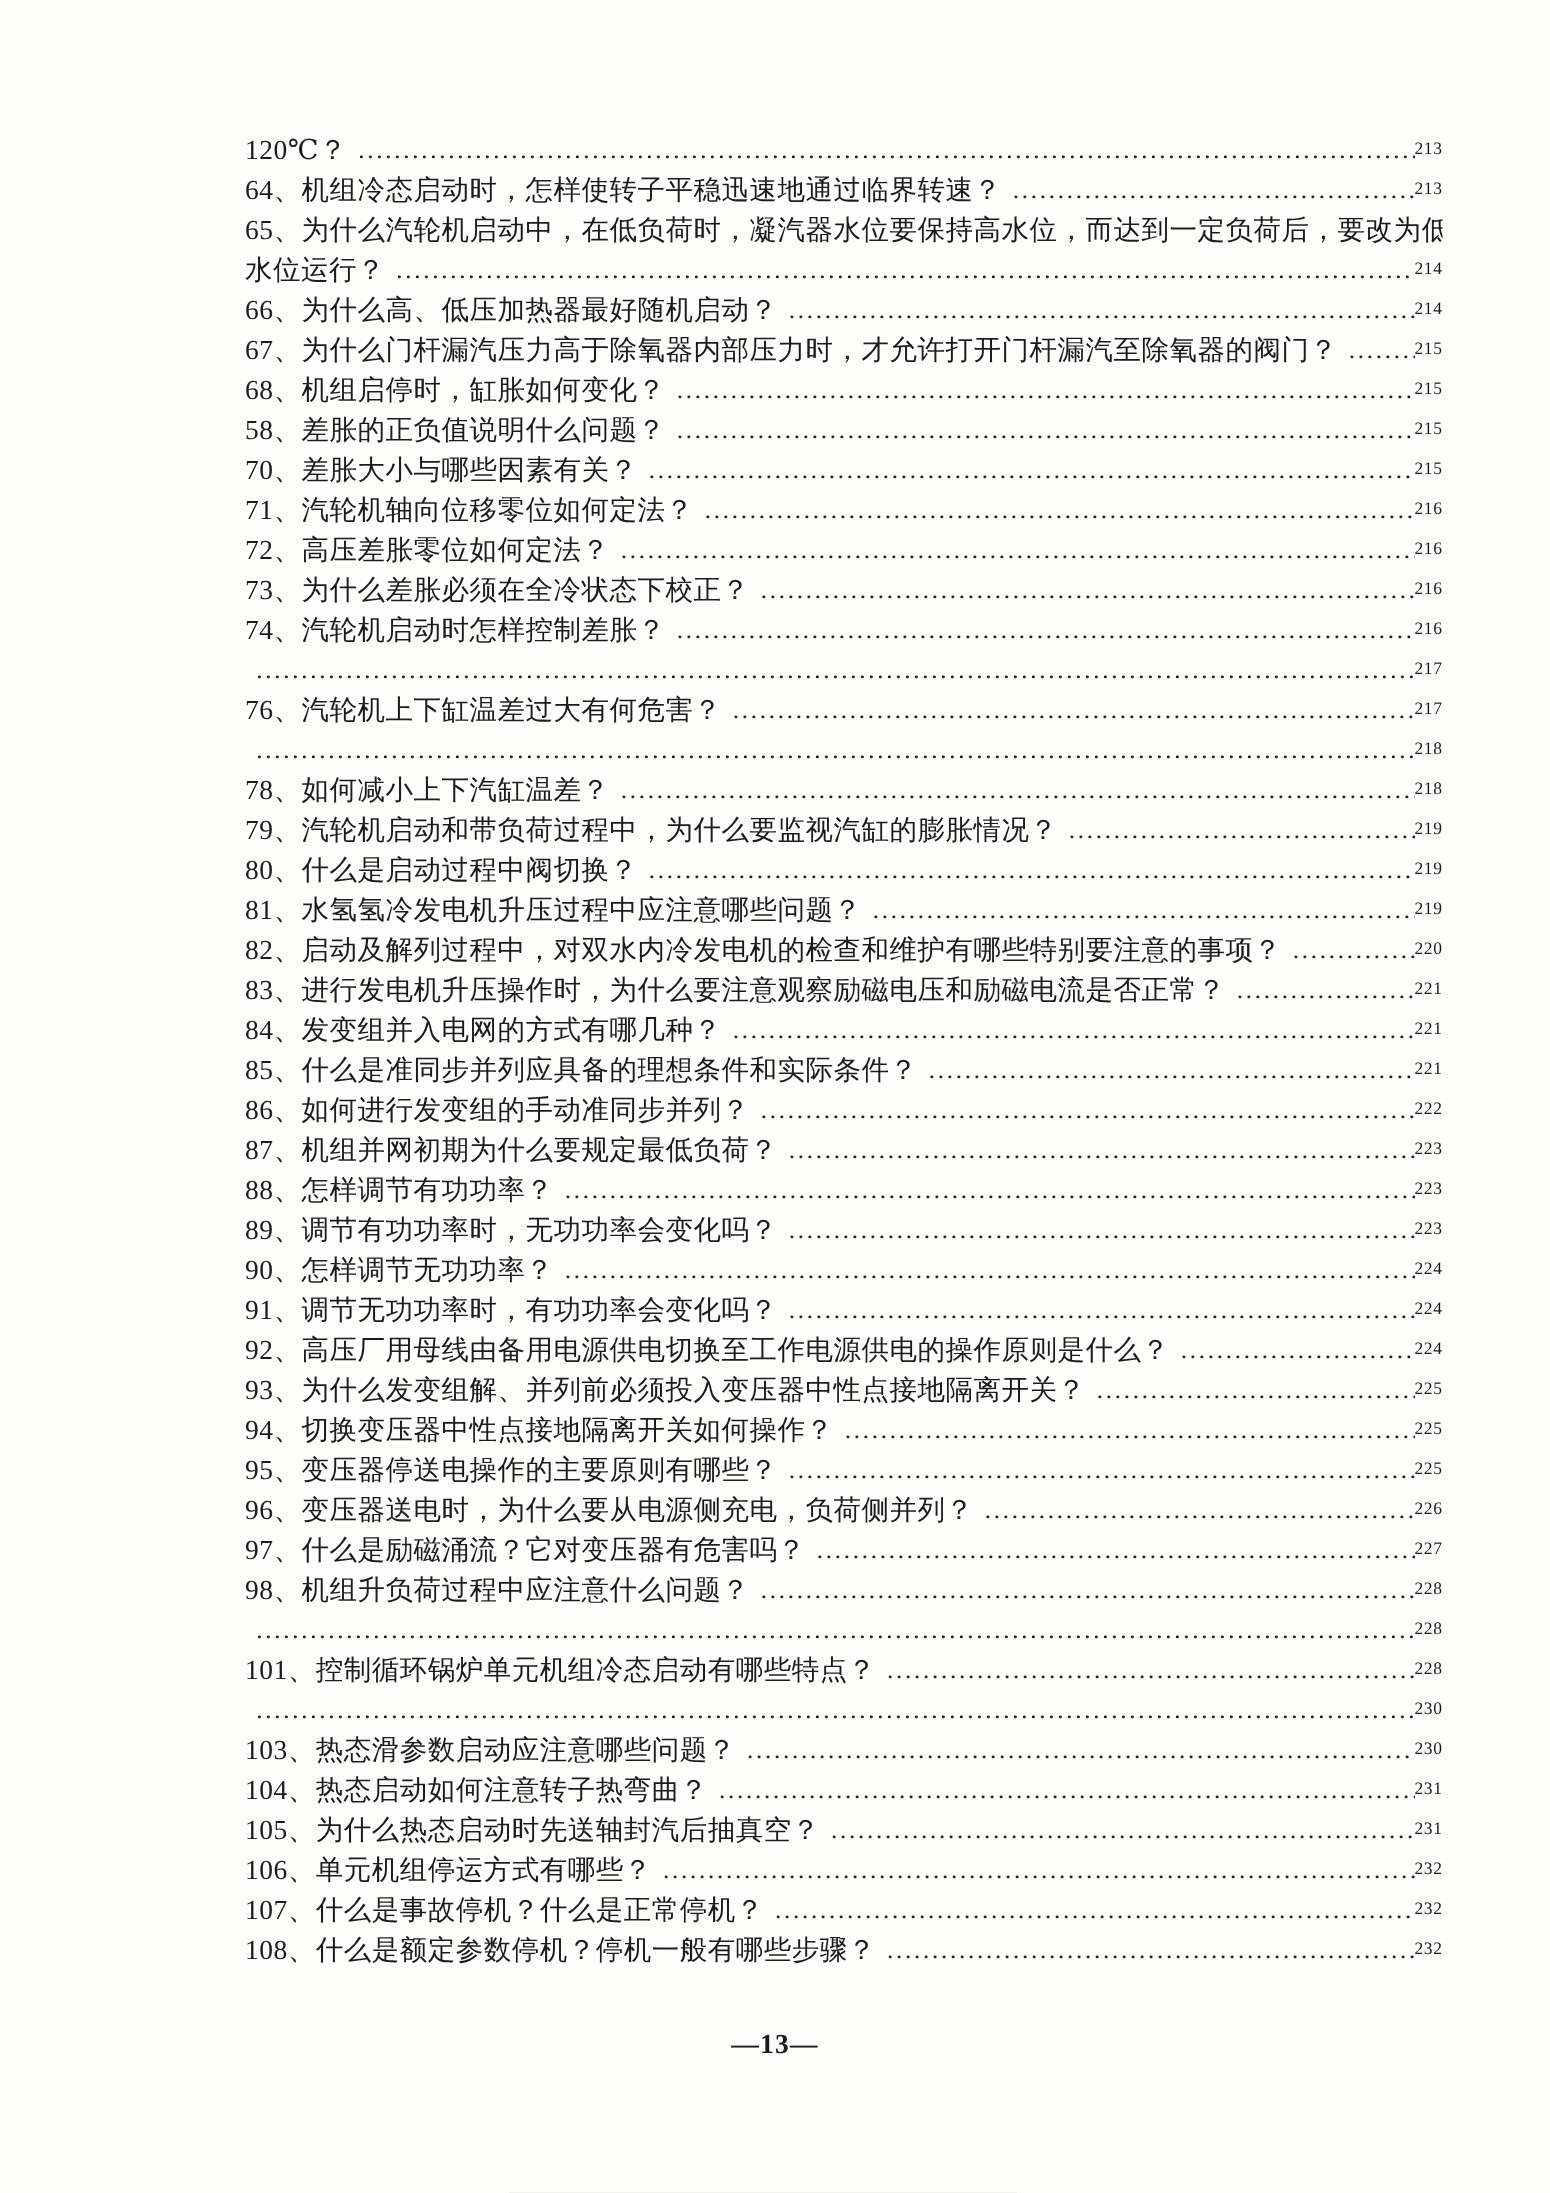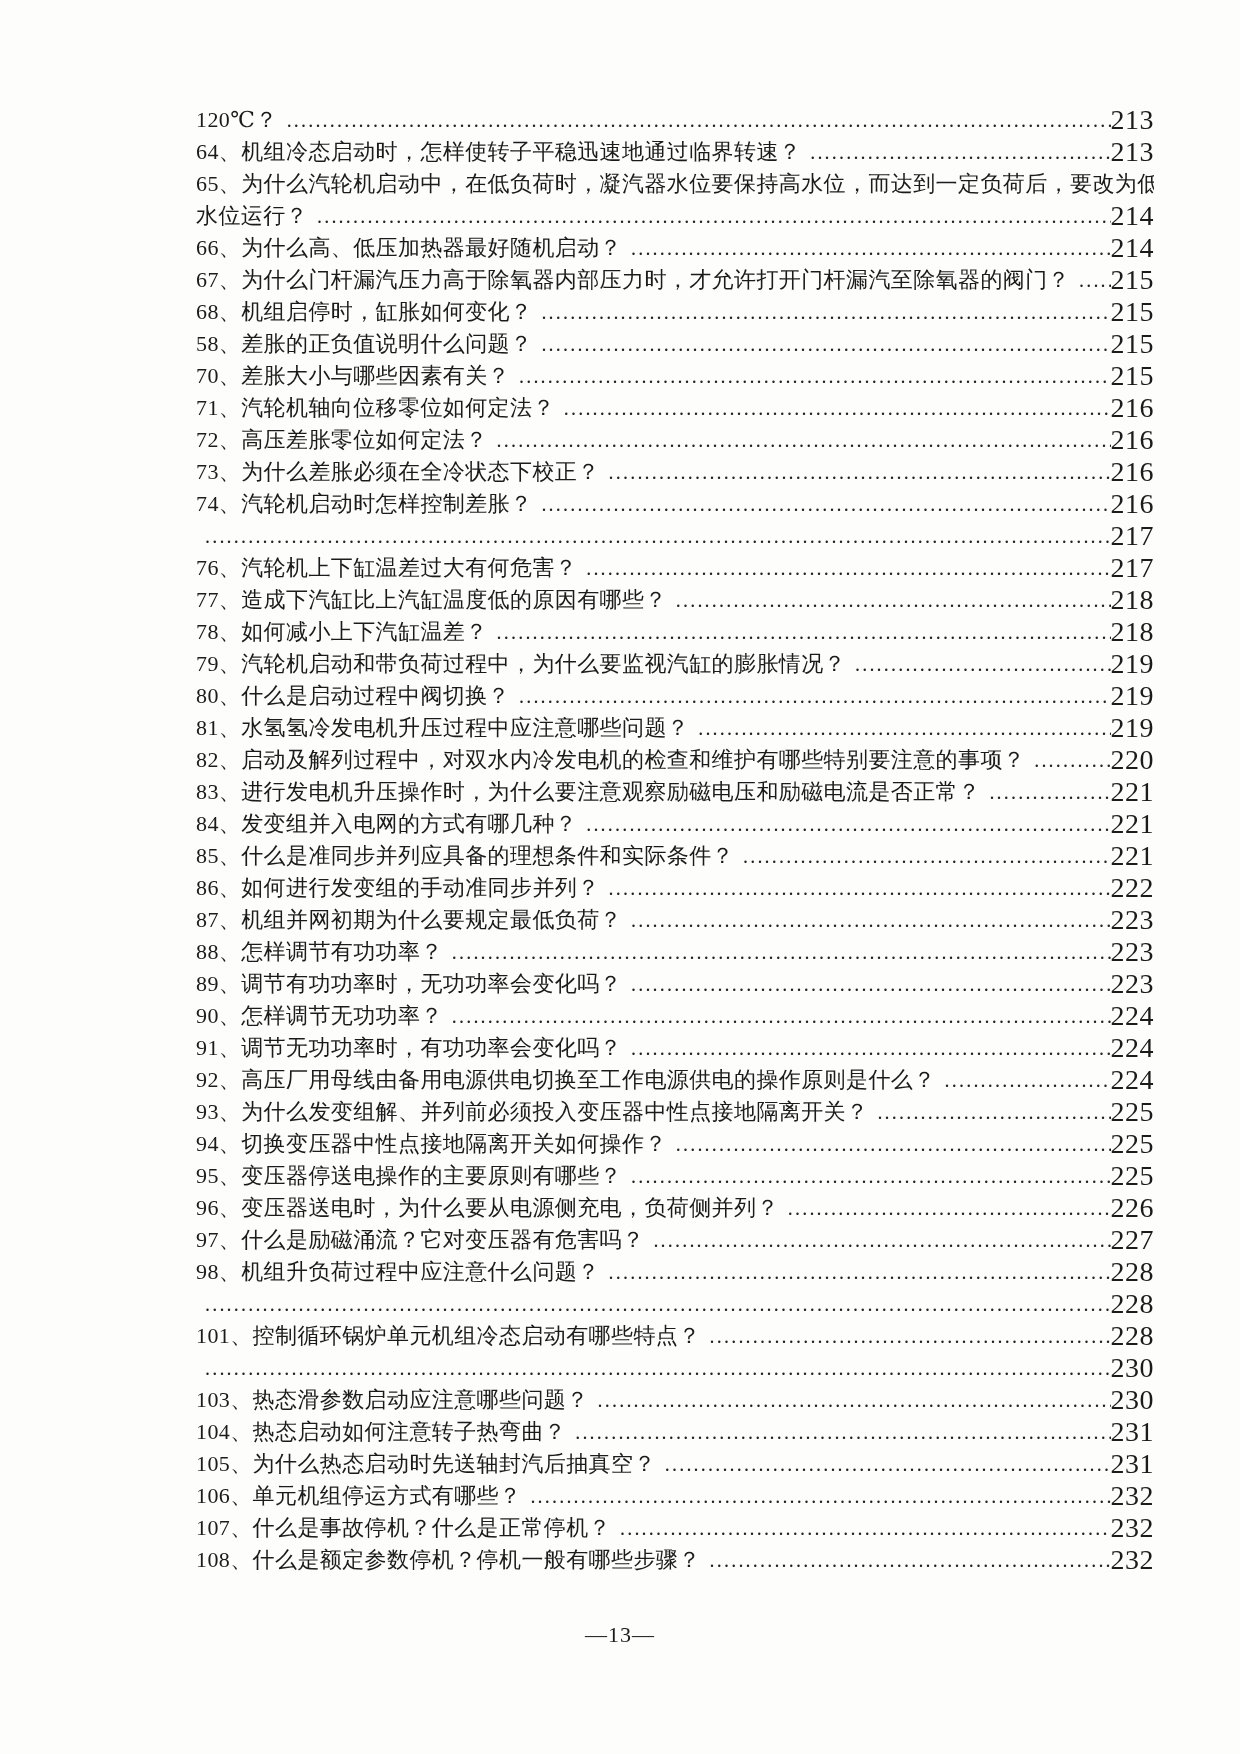--- a/index.html
+++ b/index.html
@@ -46,33 +46,34 @@
   }
   .toc-leader::after {
     content: "......................................................................................................................................................................................................................................................................................................................................................................";
     font-size: 20px;
     letter-spacing: 2.2px;
     color: #222;
   }
   .toc-page {
     flex: 0 0 auto;
     white-space: nowrap;
-    font-size: 28px;
+    font-size: 14px;
     letter-spacing: 0.5px;
   }
   .footer {
     position: absolute;
     top: 1622px;
     left: 0;
     width: 100%;
     text-align: center;
   }
   .footer-page-num {
     font-size: 22px;
     letter-spacing: 1px;
+    font-weight: bold;
   }
 </style>
 </head>
 <body>
 
 <div class="page">
   <main class="toc" id="toc">
       <div class="toc-row">
     <span class="toc-label">120℃？</span>
     <span class="toc-leader"></span>
@@ -140,21 +141,20 @@
       <div class="toc-row">
     <span class="toc-leader"></span>
     <span class="toc-page">217</span>
   </div>
       <div class="toc-row">
     <span class="toc-label">76、汽轮机上下缸温差过大有何危害？</span>
     <span class="toc-leader"></span>
     <span class="toc-page">217</span>
   </div>
       <div class="toc-row">
-    <span class="toc-label">77、造成下汽缸比上汽缸温度低的原因有哪些？</span>
     <span class="toc-leader"></span>
     <span class="toc-page">218</span>
   </div>
       <div class="toc-row">
     <span class="toc-label">78、如何减小上下汽缸温差？</span>
     <span class="toc-leader"></span>
     <span class="toc-page">218</span>
   </div>
       <div class="toc-row">
     <span class="toc-label">79、汽轮机启动和带负荷过程中，为什么要监视汽缸的膨胀情况？</span>

